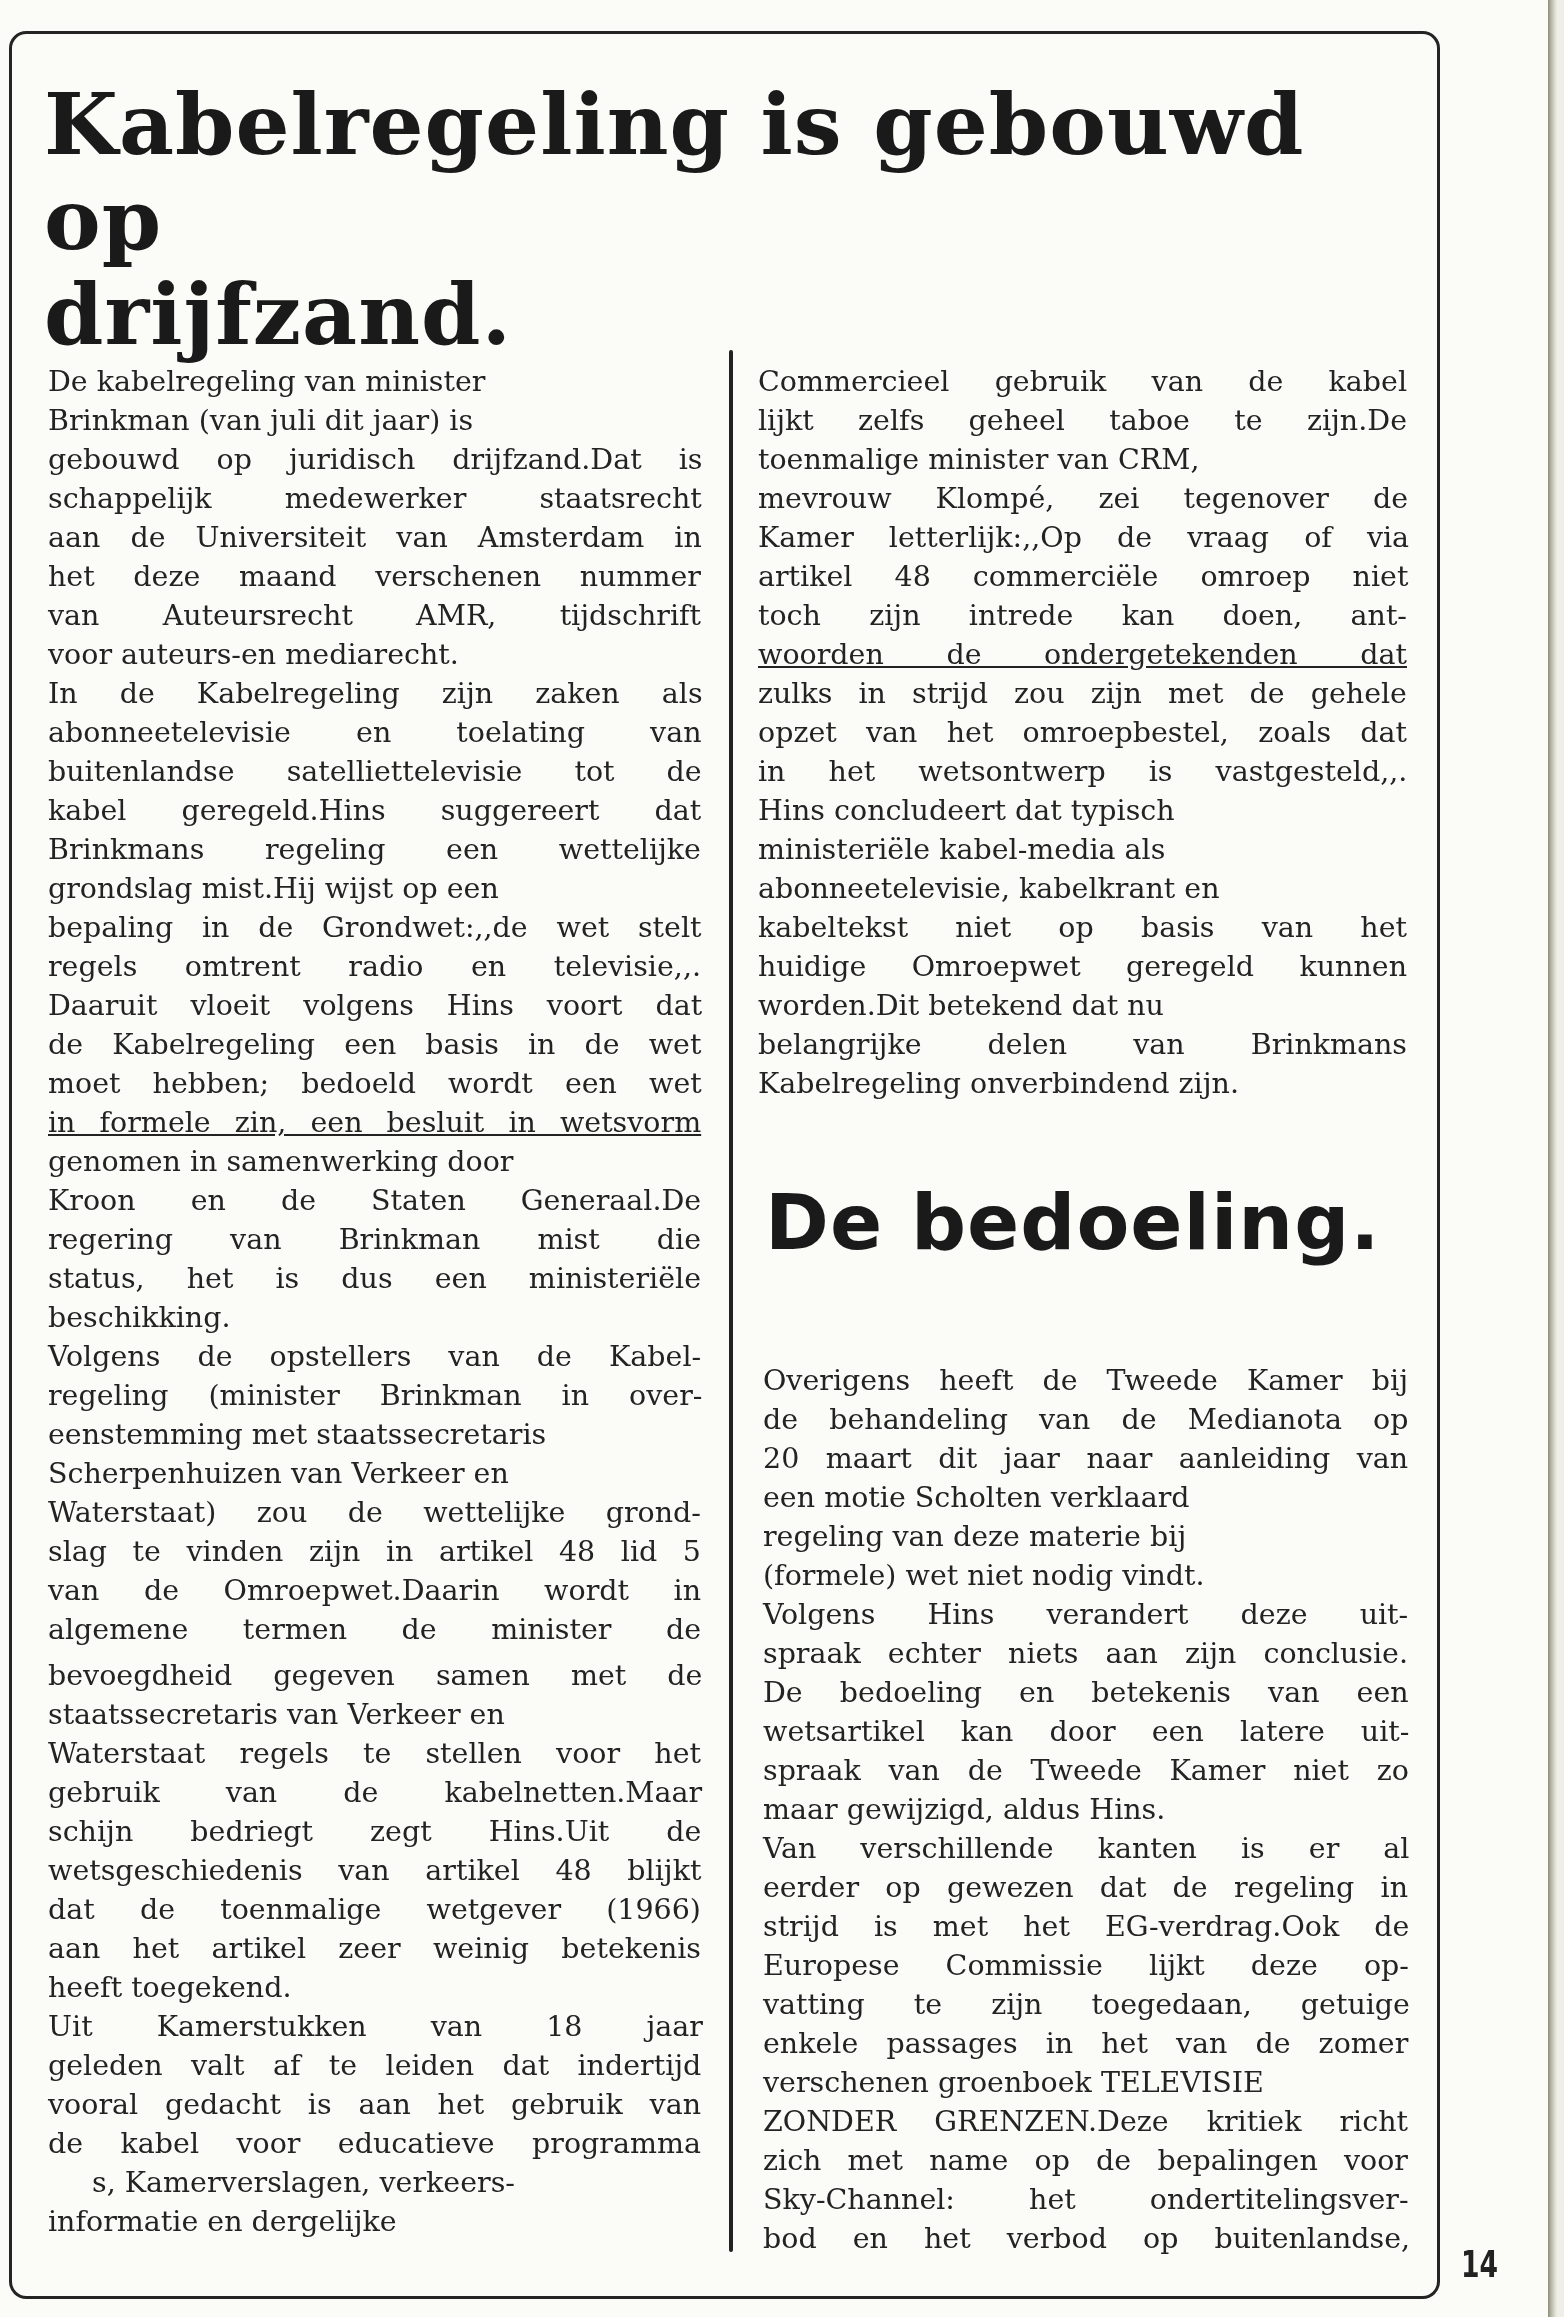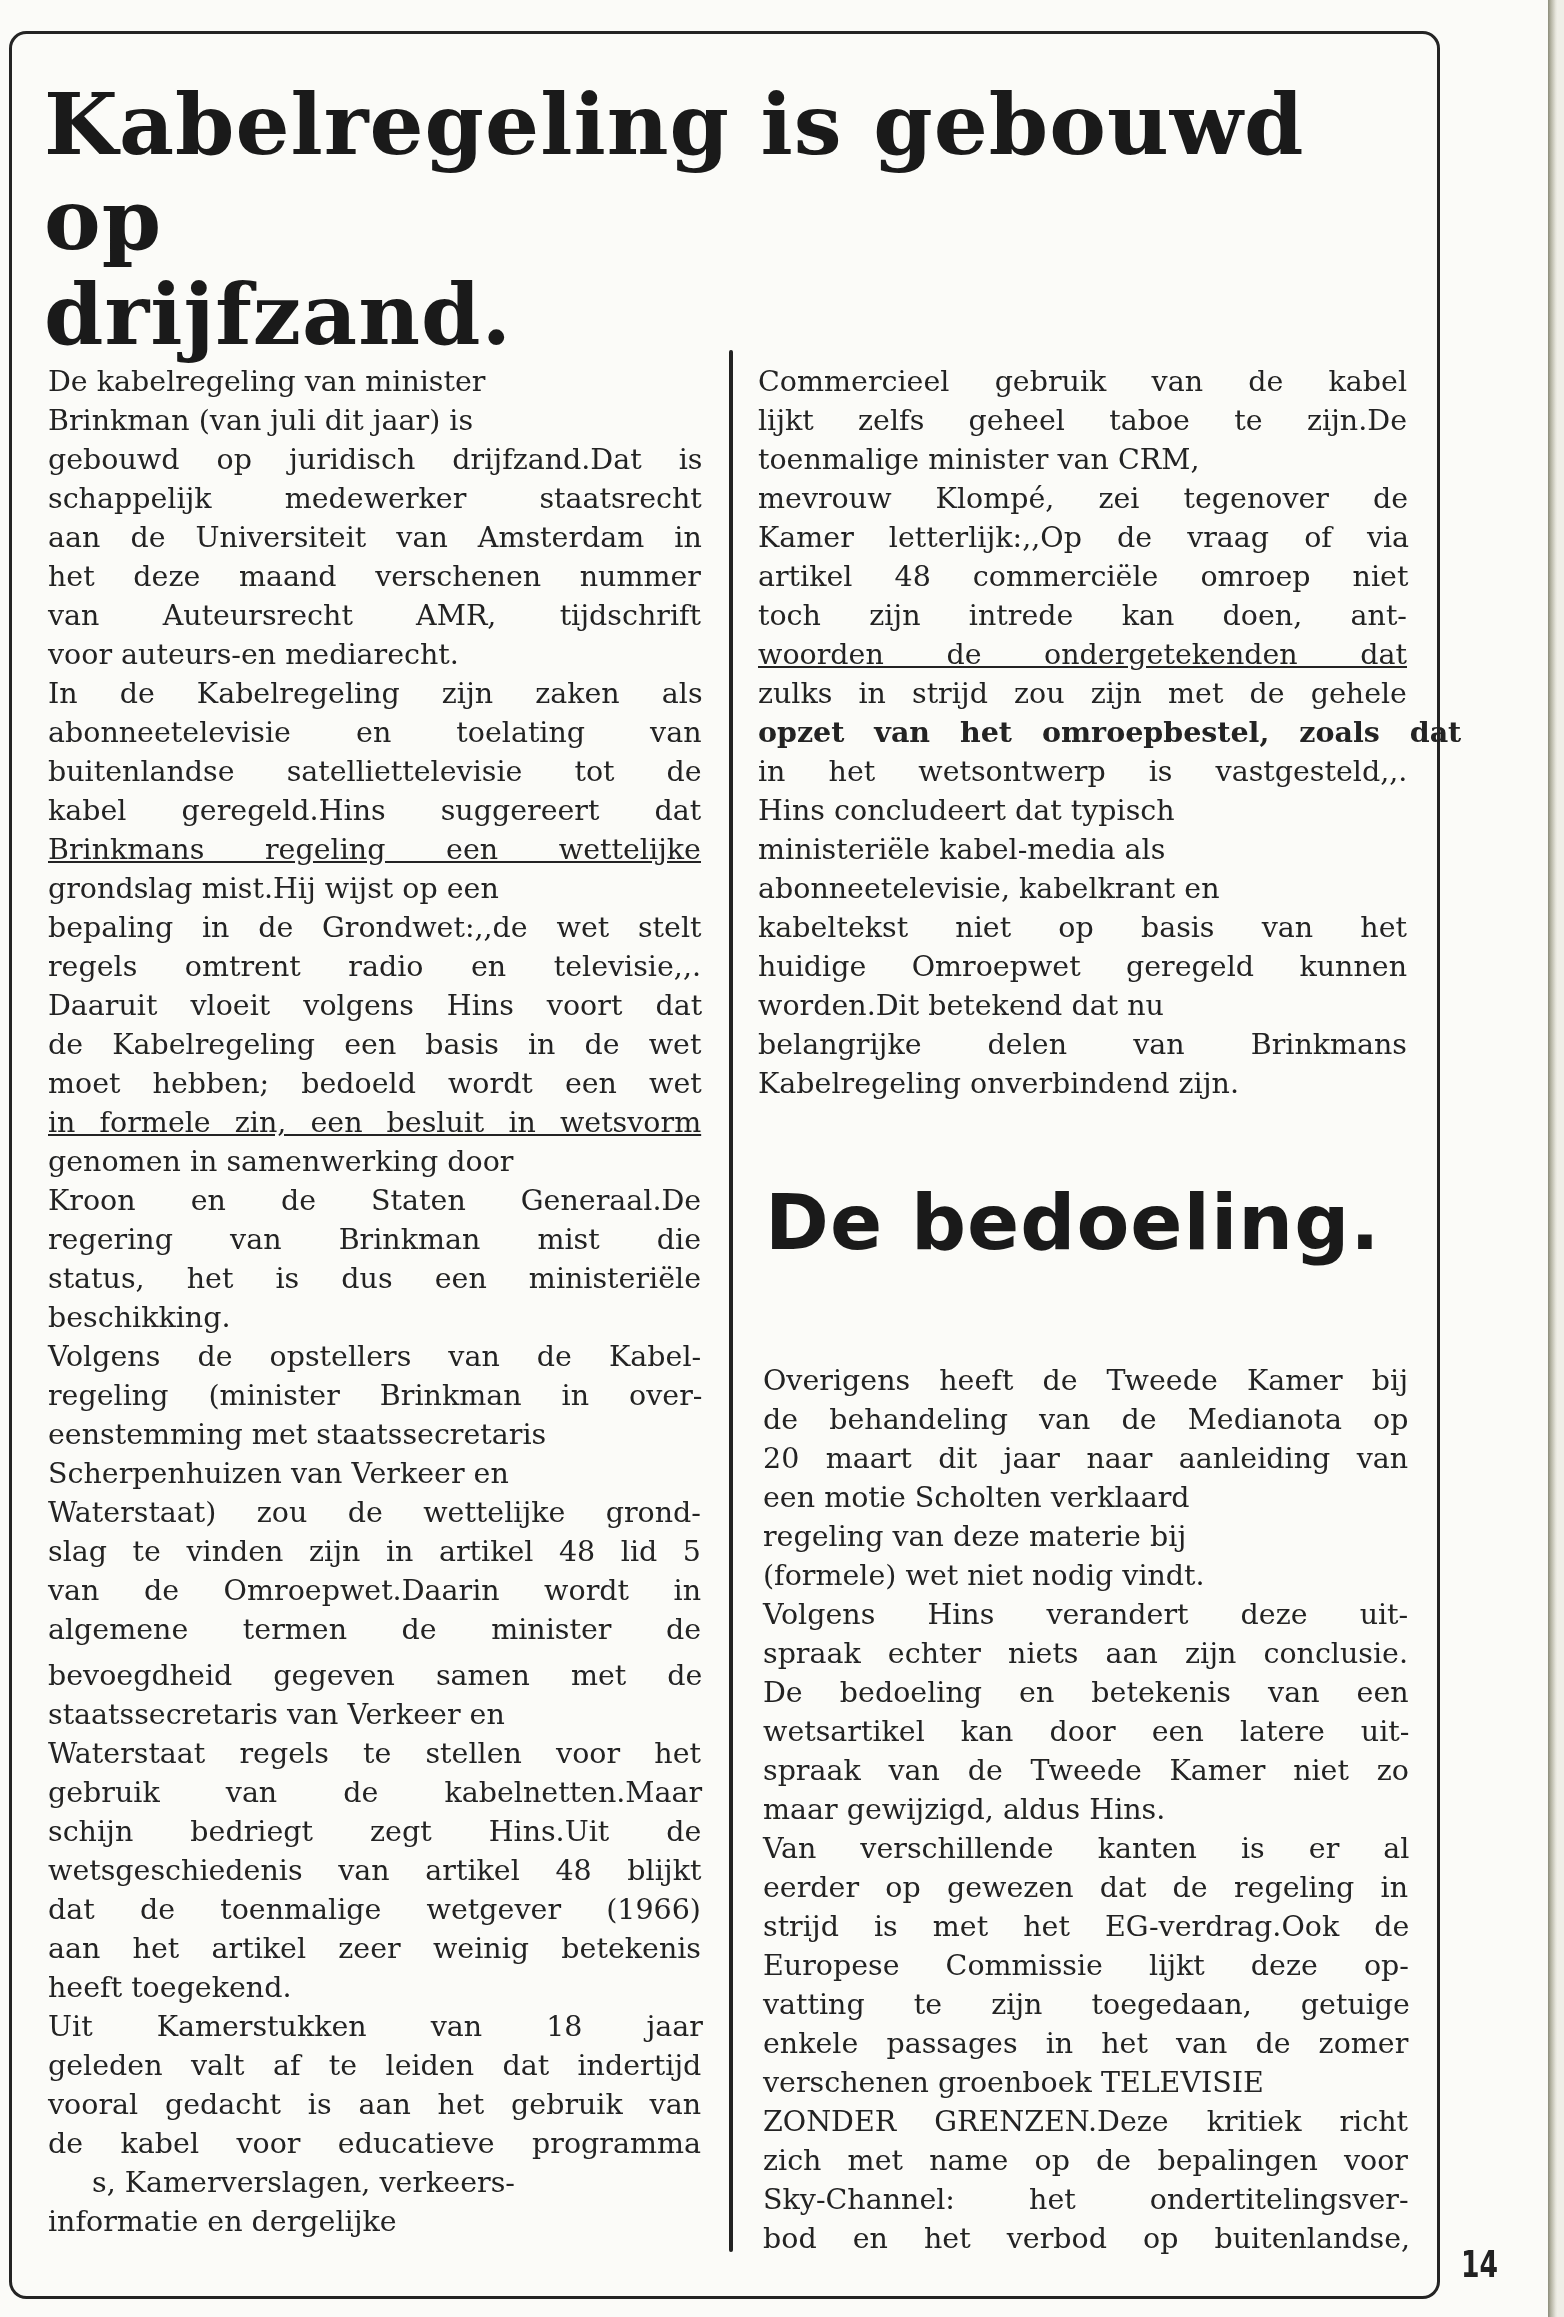--- a/index.html
+++ b/index.html
@@ -71,21 +71,21 @@
     <span class="line" style="display: block; word-spacing: 28px;">gebouwd op juridisch drijfzand.Dat is</span>
     <span class="line" style="display: block; word-spacing: 64px;">schappelijk medewerker staatsrecht</span>
     <span class="line" style="display: block; word-spacing: 21px;">aan de Universiteit van Amsterdam in</span>
     <span class="line" style="display: block; word-spacing: 29.4px;">het deze maand verschenen nummer</span>
     <span class="line" style="display: block; word-spacing: 54px;">van Auteursrecht AMR, tijdschrift</span>
     <span class="line left" style="display: block;">voor auteurs-en mediarecht.</span>
     <span class="line" style="display: block; word-spacing: 33px;">In de Kabelregeling zijn zaken als</span>
     <span class="line" style="display: block; word-spacing: 56px;">abonneetelevisie en toelating van</span>
     <span class="line" style="display: block; word-spacing: 43px;">buitenlandse satelliettelevisie tot de</span>
     <span class="line" style="display: block; word-spacing: 46px;">kabel geregeld.Hins suggereert dat</span>
-    <span class="line" style="display: block; word-spacing: 51px; text-decoration: underline;">Brinkmans regeling een wettelijke</span>
+    <span class="line" style="display: block; word-spacing: 51px;">Brinkmans regeling een wettelijke</span>
     <span class="line left" style="display: block;">grondslag mist.Hij wijst op een</span>
     <span class="line" style="display: block; word-spacing: 19.7px;">bepaling in de Grondwet:,,de wet stelt</span>
     <span class="line" style="display: block; word-spacing: 38px;">regels omtrent radio en televisie,,.</span>
     <span class="line" style="display: block; word-spacing: 24px;">Daaruit vloeit volgens Hins voort dat</span>
     <span class="line" style="display: block; word-spacing: 20px;">de Kabelregeling een basis in de wet</span>
     <span class="line" style="display: block; word-spacing: 23px;">moet hebben; bedoeld wordt een wet</span>
     <span class="line" style="display: block; word-spacing: 15px; text-decoration: underline;">in formele zin, een besluit in wetsvorm</span>
     <span class="line left" style="display: block;">genomen in samenwerking door</span>
     <span class="line" style="display: block; word-spacing: 46px;">Kroon en de Staten Generaal.De</span>
     <span class="line" style="display: block; word-spacing: 48px;">regering van Brinkman mist die</span>
@@ -118,21 +118,21 @@
 <div class="col col-right-top">
     <span class="line" style="display: block; word-spacing: 36px;">Commercieel gebruik van de kabel</span>
     <span class="line" style="display: block; word-spacing: 35px;">lijkt zelfs geheel taboe te zijn.De</span>
     <span class="line left" style="display: block;">toenmalige minister van CRM,</span>
     <span class="line" style="display: block; word-spacing: 35px;">mevrouw Klompé, zei tegenover de</span>
     <span class="line" style="display: block; word-spacing: 26px;">Kamer letterlijk:,,Op de vraag of via</span>
     <span class="line" style="display: block; word-spacing: 33px;">artikel 48 commerciële omroep niet</span>
     <span class="line" style="display: block; word-spacing: 39px;">toch zijn intrede kan doen, ant-</span>
     <span class="line" style="display: block; word-spacing: 53px; text-decoration: underline;">woorden de ondergetekenden dat</span>
     <span class="line" style="display: block; word-spacing: 17px;">zulks in strijd zou zijn met de gehele</span>
-    <span class="line" style="display: block; word-spacing: 20px; font-weight: bold;">opzet van het omroepbestel, zoals dat</span>
+    <span class="line" style="display: block; word-spacing: 20px;">opzet van het omroepbestel, zoals dat</span>
     <span class="line" style="display: block; word-spacing: 34px;">in het wetsontwerp is vastgesteld,,.</span>
     <span class="line left" style="display: block;">Hins concludeert dat typisch</span>
     <span class="line left" style="display: block;">ministeriële kabel-media als</span>
     <span class="line left" style="display: block;">abonneetelevisie, kabelkrant en</span>
     <span class="line" style="display: block; word-spacing: 38px;">kabeltekst niet op basis van het</span>
     <span class="line" style="display: block; word-spacing: 36px;">huidige Omroepwet geregeld kunnen</span>
     <span class="line left" style="display: block;">worden.Dit betekend dat nu</span>
     <span class="line" style="display: block; word-spacing: 57px;">belangrijke delen van Brinkmans</span>
     <span class="line left" style="display: block;">Kabelregeling onverbindend zijn.</span>
   </div>

